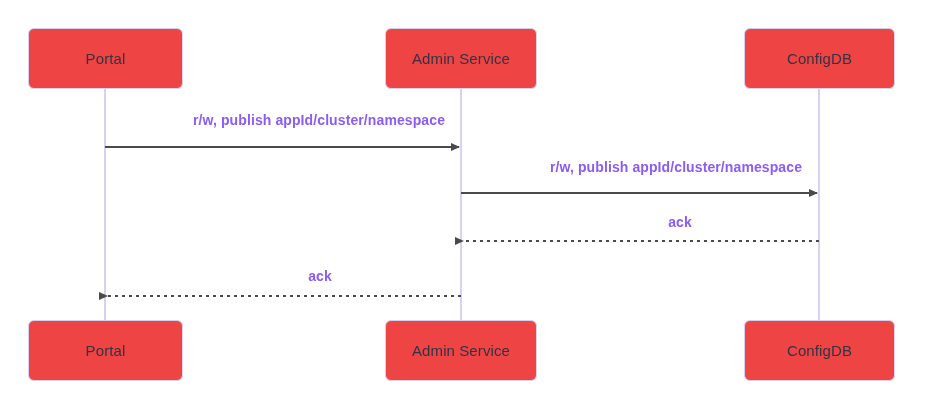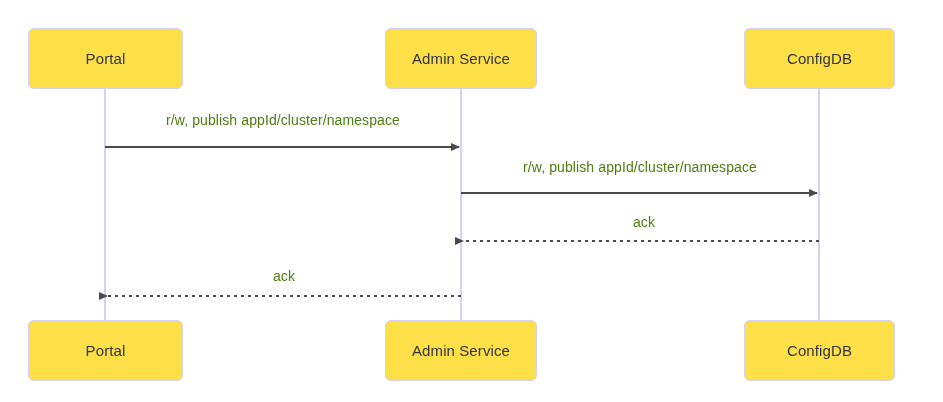--- a/index.html
+++ b/index.html
@@ -20,44 +20,45 @@
   #diagram-svg {
     position: absolute;
     left: 0;
     top: 0;
     width: 943px;
     height: 402px;
   }
   .participant-box {
     position: absolute;
     box-sizing: border-box;
-    background: #fde047;
+    background: #ef4444;
     border: 1px solid #D5CFF0;
     border-radius: 6px;
     display: flex;
     align-items: center;
     justify-content: center;
   }
   .participant-label {
     font-family: "Liberation Sans", sans-serif;
     font-size: 15px;
     font-weight: 400;
     color: #333344;
     letter-spacing: 0.1px;
     white-space: nowrap;
   }
   .message-label {
     position: absolute;
     font-family: "Liberation Sans", sans-serif;
     font-size: 14px;
-    font-weight: normal;
-    color: #4d7c0f;
+    font-weight: bold;
+    color: #8b5cf6;
     white-space: nowrap;
     transform: translateX(-50%);
     letter-spacing: 0.1px;
+    margin-left: 36px;
   }
 </style>
 </head>
 <body>
 
 <div id="canvas">
 
   <svg id="diagram-svg" viewBox="0 0 943 402" xmlns="http://www.w3.org/2000/svg">
     <defs>
       <marker id="arrowhead-right" markerWidth="9" markerHeight="9" refX="8" refY="4" orient="auto" markerUnits="userSpaceOnUse">

